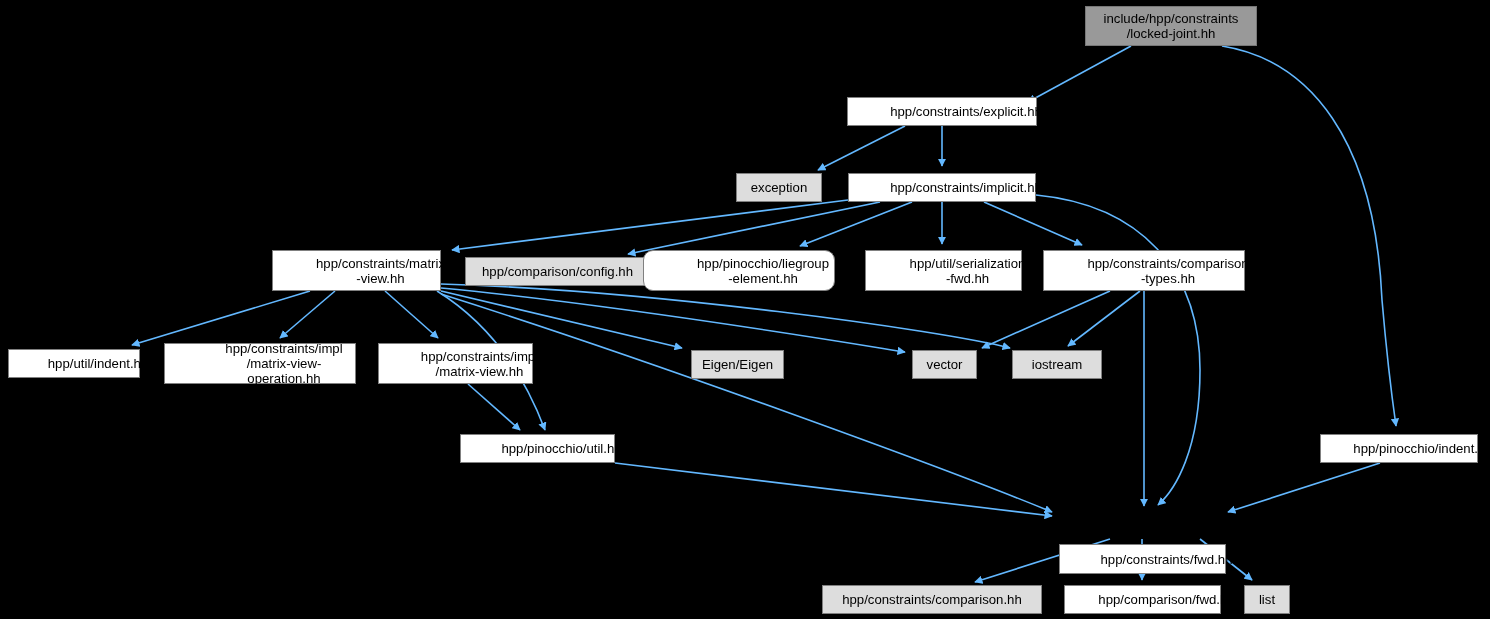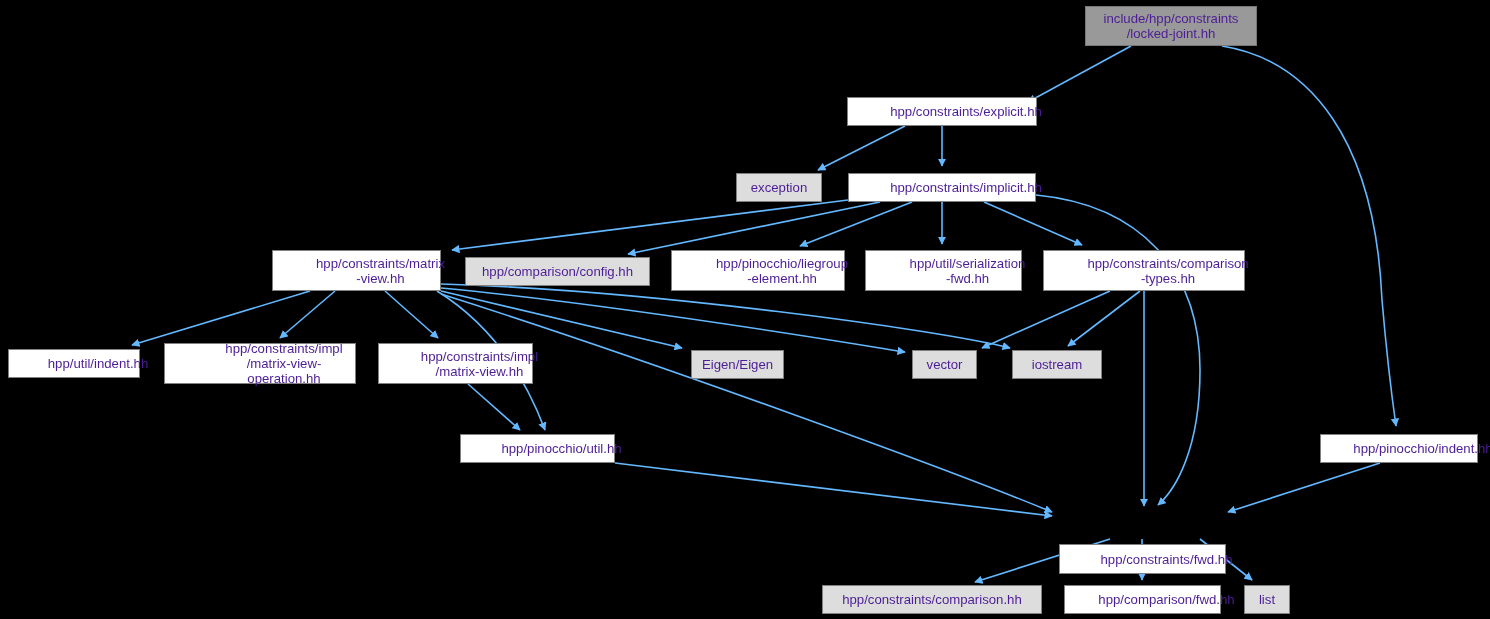--- a/index.html
+++ b/index.html
@@ -14,21 +14,21 @@
   .node{
     position:absolute;
     box-sizing:border-box;
     border:1px solid #808080;
     display:flex;
     align-items:center;
     justify-content:center;
     text-align:center;
     font-size:13.2px;
     line-height:15px;
-    color:#4c1d95;
+    color:#000000;
     white-space:pre-line;
     letter-spacing:0px;
   }
   .node.white{background:#ffffff;padding-left:48px;}
   .node.sys{background:#dddddd;}
   .node.root{background:#999999;border-color:#777777;}
   .node .lbl{display:block;padding:0 5px;}
 </style>
 </head>
 <body>
@@ -72,21 +72,21 @@
   </svg>
   <div id="node-layer">
       <div class="node root" style="left: 1085px; top: 6px; width: 172px; height: 40px;"><span class="lbl">include/hpp/constraints
 /locked-joint.hh</span></div>
       <div class="node white" style="left: 847px; top: 97px; width: 190px; height: 29px;"><span class="lbl">hpp/constraints/explicit.hh</span></div>
       <div class="node sys" style="left: 736px; top: 173px; width: 86px; height: 29px;"><span class="lbl">exception</span></div>
       <div class="node white" style="left: 848px; top: 173px; width: 188px; height: 29px;"><span class="lbl">hpp/constraints/implicit.hh</span></div>
       <div class="node white" style="left: 272px; top: 250px; width: 169px; height: 41px;"><span class="lbl">hpp/constraints/matrix
 -view.hh</span></div>
       <div class="node sys" style="left: 465px; top: 257px; width: 185px; height: 29px;"><span class="lbl">hpp/comparison/config.hh</span></div>
-      <div class="node white" style="left: 671px; top: 250px; width: 174px; height: 41px;"><span class="lbl">hpp/pinocchio/liegroup
+      <div class="node white" style="left: 643px; top: 250px; width: 192px; height: 41px; border-radius: 10px;"><span class="lbl">hpp/pinocchio/liegroup
 -element.hh</span></div>
       <div class="node white" style="left: 865px; top: 250px; width: 157px; height: 41px;"><span class="lbl">hpp/util/serialization
 -fwd.hh</span></div>
       <div class="node white" style="left: 1043px; top: 250px; width: 202px; height: 41px;"><span class="lbl">hpp/constraints/comparison
 -types.hh</span></div>
       <div class="node white" style="left: 8px; top: 349px; width: 132px; height: 29px;"><span class="lbl">hpp/util/indent.hh</span></div>
       <div class="node white" style="left: 164px; top: 343px; width: 192px; height: 41px;"><span class="lbl">hpp/constraints/impl
 /matrix-view-operation.hh</span></div>
       <div class="node white" style="left: 378px; top: 343px; width: 155px; height: 41px;"><span class="lbl">hpp/constraints/impl
 /matrix-view.hh</span></div>

